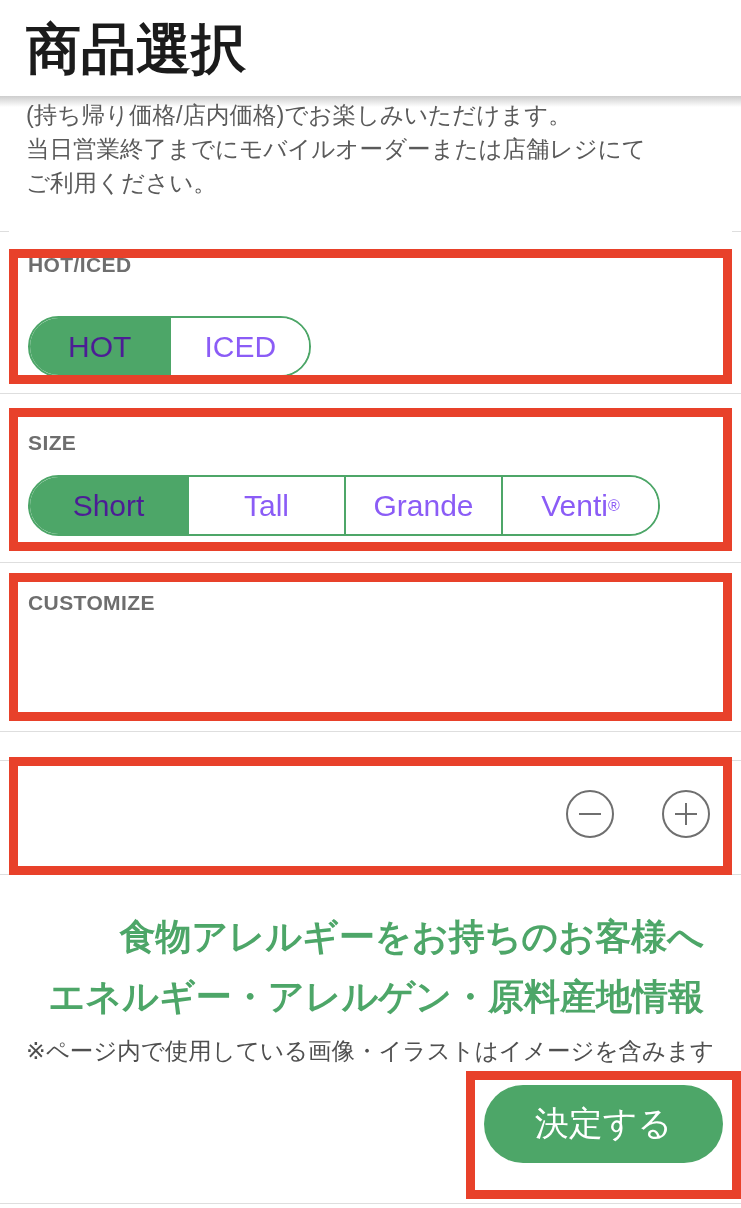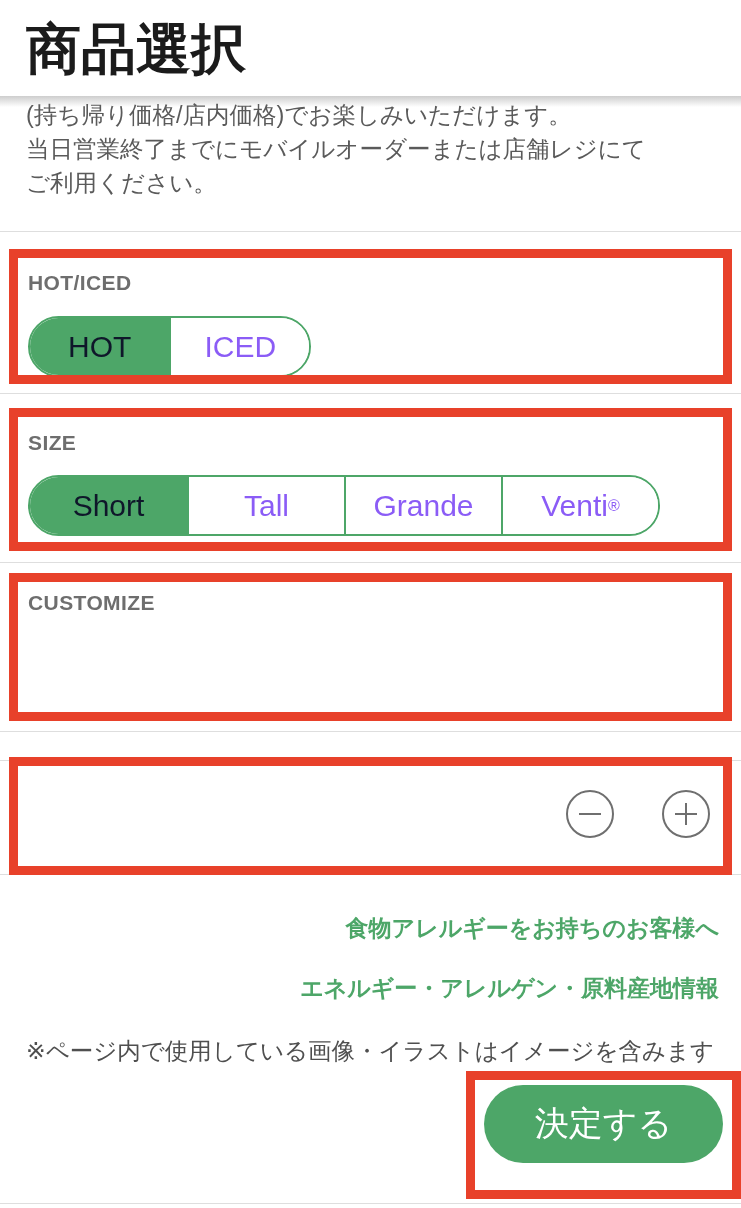--- a/index.html
+++ b/index.html
@@ -111,21 +111,21 @@
     color: #8b5cf6;
     background: #ffffff;
     border-left: 2px solid #4da668;
     height: 100%;
     cursor: pointer;
     user-select: none;
   }
   .seg:first-child { border-left: none; }
   .seg.selected {
     background: #4da668;
-    color: #0f172a;
+    color: #4c1d95;
     font-weight: normal;
   }
   .seg sup {
     font-size: 16px;
     vertical-align: super;
     line-height: 0;
   }
 
   
   .segctl.hoticed { left: 28px; top: 316px; width: 283px; height: 61px; }
@@ -189,24 +189,24 @@
     width: 22px; height: 2px;
   }
   .stepper .bar-v {
     left: 21px; top: 11px;
     width: 2px; height: 22px;
   }
 
   
   .link {
     position: absolute;
-    right: 22px;
+    right: 37px;
     color: #4da668;
     font-weight: bold;
-    font-size: 23px;
+    font-size: 36px;
     text-decoration: none;
     white-space: nowrap;
     cursor: pointer;
   }
   .link.allergy { top: 913px; }
   .link.energy  { top: 973px; }
 
   
   .footnote {
     position: absolute;
@@ -252,21 +252,21 @@
     <div>(持ち帰り価格/店内価格)でお楽しみいただけます。</div>
     <div>当日営業終了までにモバイルオーダーまたは店舗レジにて</div>
     <div>ご利用ください。</div>
   </div>
 
   <div class="header">
     <div class="header-title">商品選択</div>
   </div>
   <div class="header-shadow"></div>
 
-  <div class="panel" style="left:9px; top:249px; width:723px; height:135px;">
+  <div class="panel" style="left:9px; top:231px; width:723px; height:135px;">
     <div class="panel-label" style="left:19px; top:22px;">HOT/ICED</div>
   </div>
 
   <div class="segctl hoticed">
     <div class="seg selected">
       <span>HOT</span>
     </div>
     <div class="seg">
       <span>ICED</span>
     </div>

